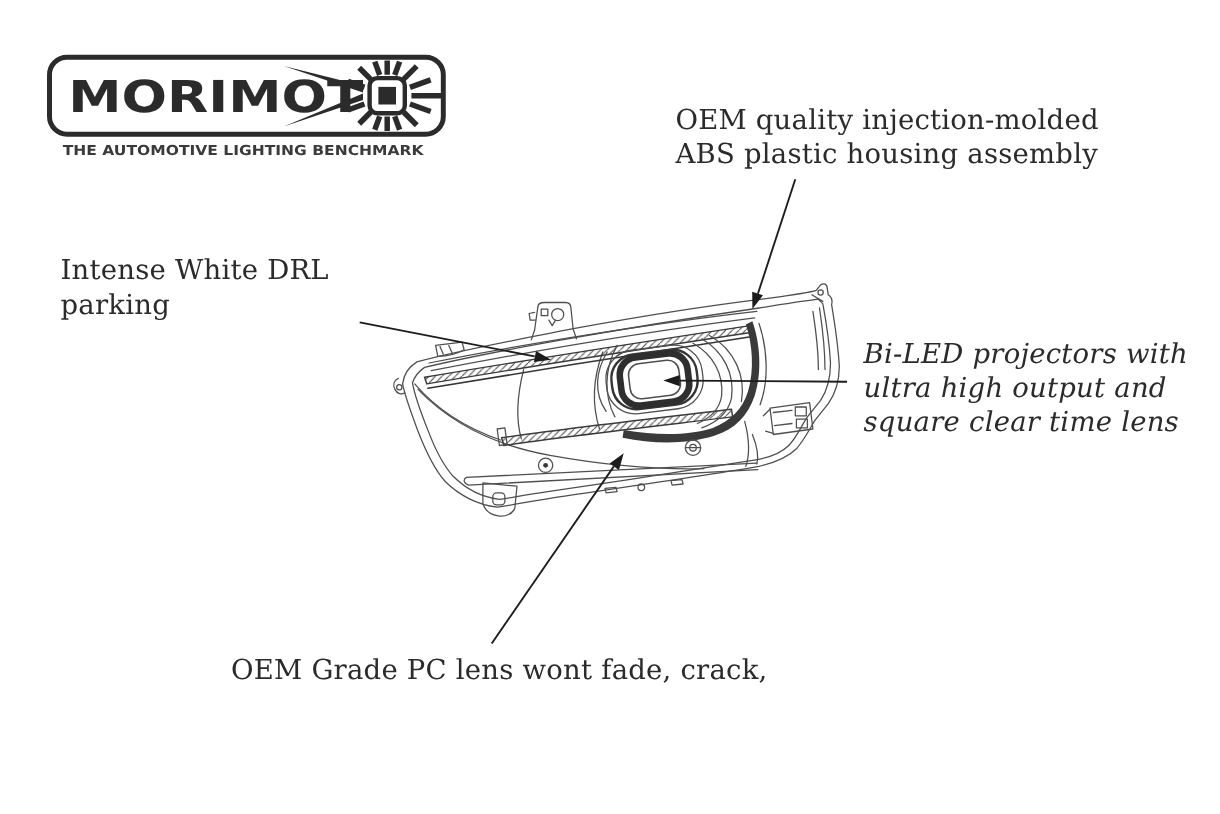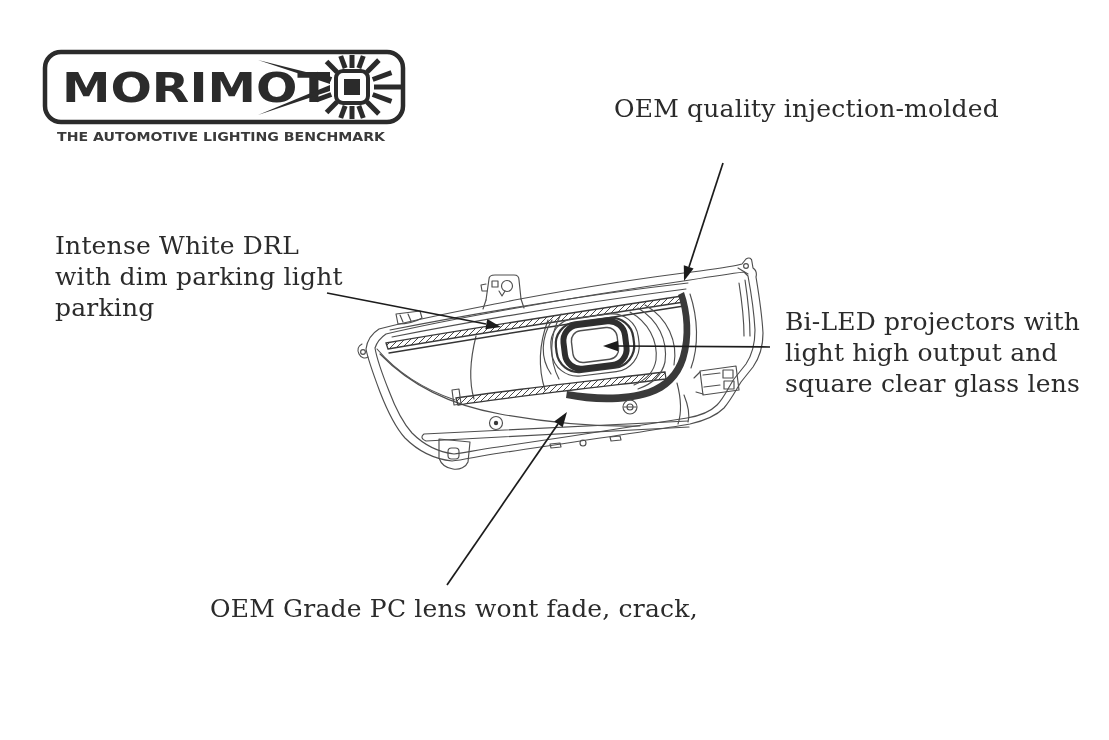--- a/index.html
+++ b/index.html
@@ -4,21 +4,21 @@
 <style>
   html,body{margin:0;padding:0;background:#fff;}
   .canvas{position:relative;width:1109px;height:740px;background:#ffffff;overflow:hidden;
           font-family:"DejaVu Serif",serif;color:#2b2b2b;}
   .drawing-svg{position:absolute;left:0;top:0;width:1109px;height:740px;}
   .logo-svg{position:absolute;left:30px;top:38px;width:380px;height:112px;}
   .annotation{position:absolute;font-size:25px;line-height:31px;color:#2b2b2b;
               letter-spacing:.2px;white-space:nowrap;}
   .ann-housing{left:586px;top:93px;margin-left:28px;}
   .ann-drl{left:55px;top:230px;}
-  .ann-projector{left:785px;top:306px;}
+  .ann-projector{left:785px;top:306px;font-style:italic;}
   .ann-lens{left:210px;top:594px;line-height:30px;text-align:center;}
   .logo-brand{font-family:"DejaVu Sans",sans-serif;font-weight:bold;font-size:40px;fill:#2b2b2b;}
   .logo-tag{font-family:"DejaVu Sans",sans-serif;font-weight:bold;font-size:12.5px;fill:#3a3a3a;}
   .ln{stroke:#4f4f4f;stroke-width:1.15;fill:none;stroke-linecap:round;stroke-linejoin:round;}
   .lnd{stroke:#353535;stroke-width:1.4;fill:none;stroke-linecap:round;}
   .arrow-line{stroke:#1c1c1c;stroke-width:1.7;fill:none;}
   .arrow-head{fill:#1c1c1c;stroke:none;}
 </style>
 </head>
 <body>
@@ -206,31 +206,31 @@
           </g>
       </g>
       <rect x="306" y="33" width="32" height="32" rx="7" fill="#ffffff" stroke="#2b2b2b" stroke-width="4"></rect>
       <rect x="314" y="41" width="16" height="16" fill="#2b2b2b"></rect>
     </g>
     <text class="logo-tag" x="27" y="103" textLength="328" lengthAdjust="spacingAndGlyphs">THE AUTOMOTIVE LIGHTING BENCHMARK</text>
   </svg>
 
   <div class="annotation ann-housing">
     <div>OEM quality injection-molded</div>
+    <div>ABS plastic housing assembly</div>
   </div>
 
   <div class="annotation ann-drl">
     <div>Intense White DRL</div>
-    <div>with dim parking light</div>
     <div>parking</div>
   </div>
 
   <div class="annotation ann-projector">
     <div>Bi-LED projectors with</div>
-    <div>light high output and</div>
-    <div>square clear glass lens</div>
+    <div>ultra high output and</div>
+    <div>square clear time lens</div>
   </div>
 
   <div class="annotation ann-lens">
     <div>OEM Grade PC lens wont fade, crack,</div>
   </div>
 
 </div>
 
 </body></html>

